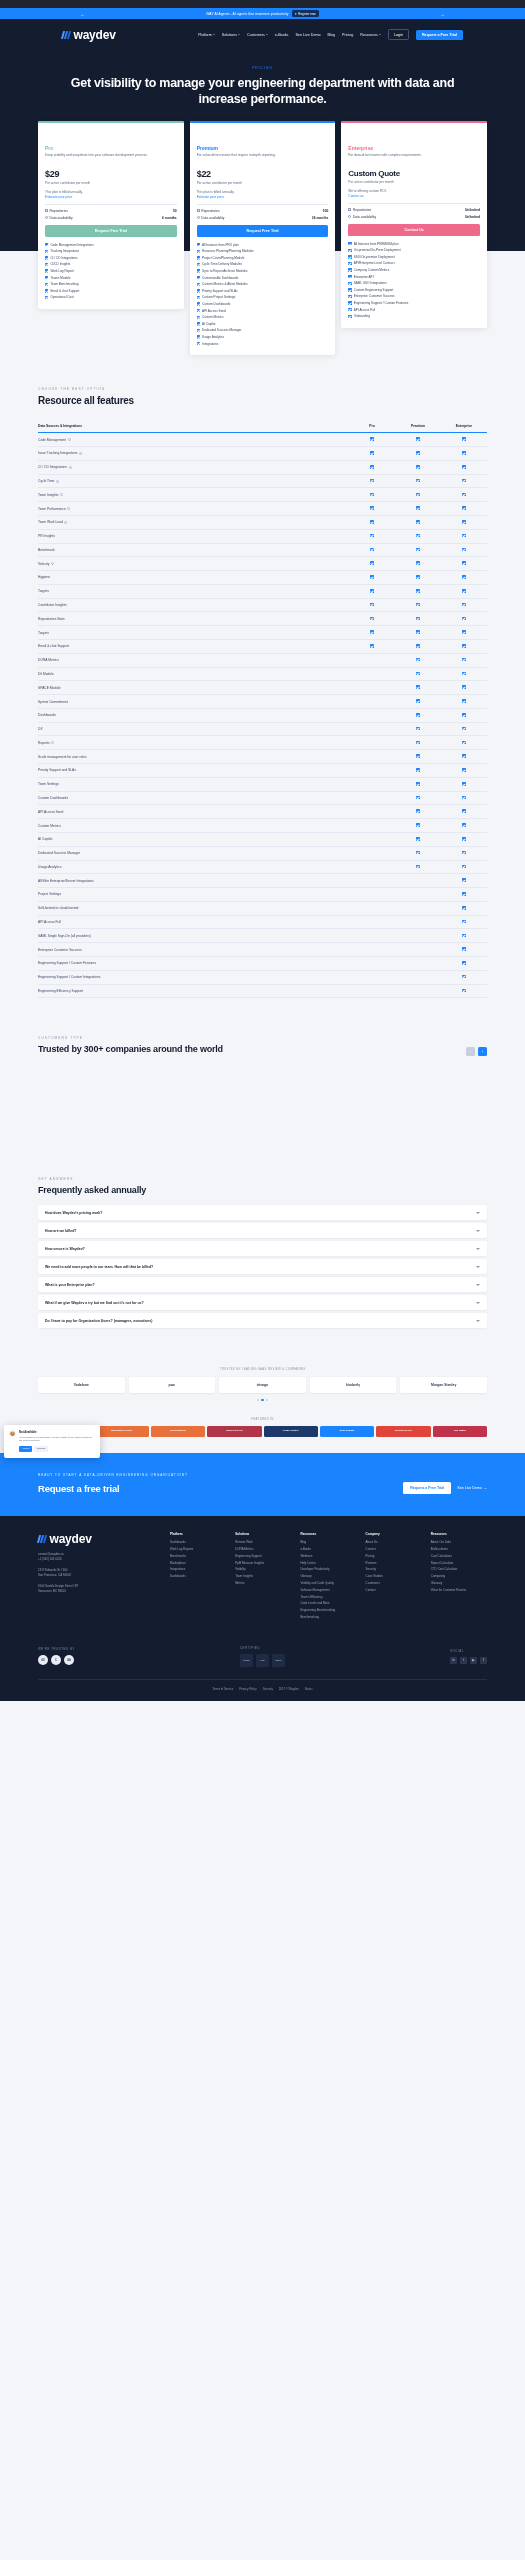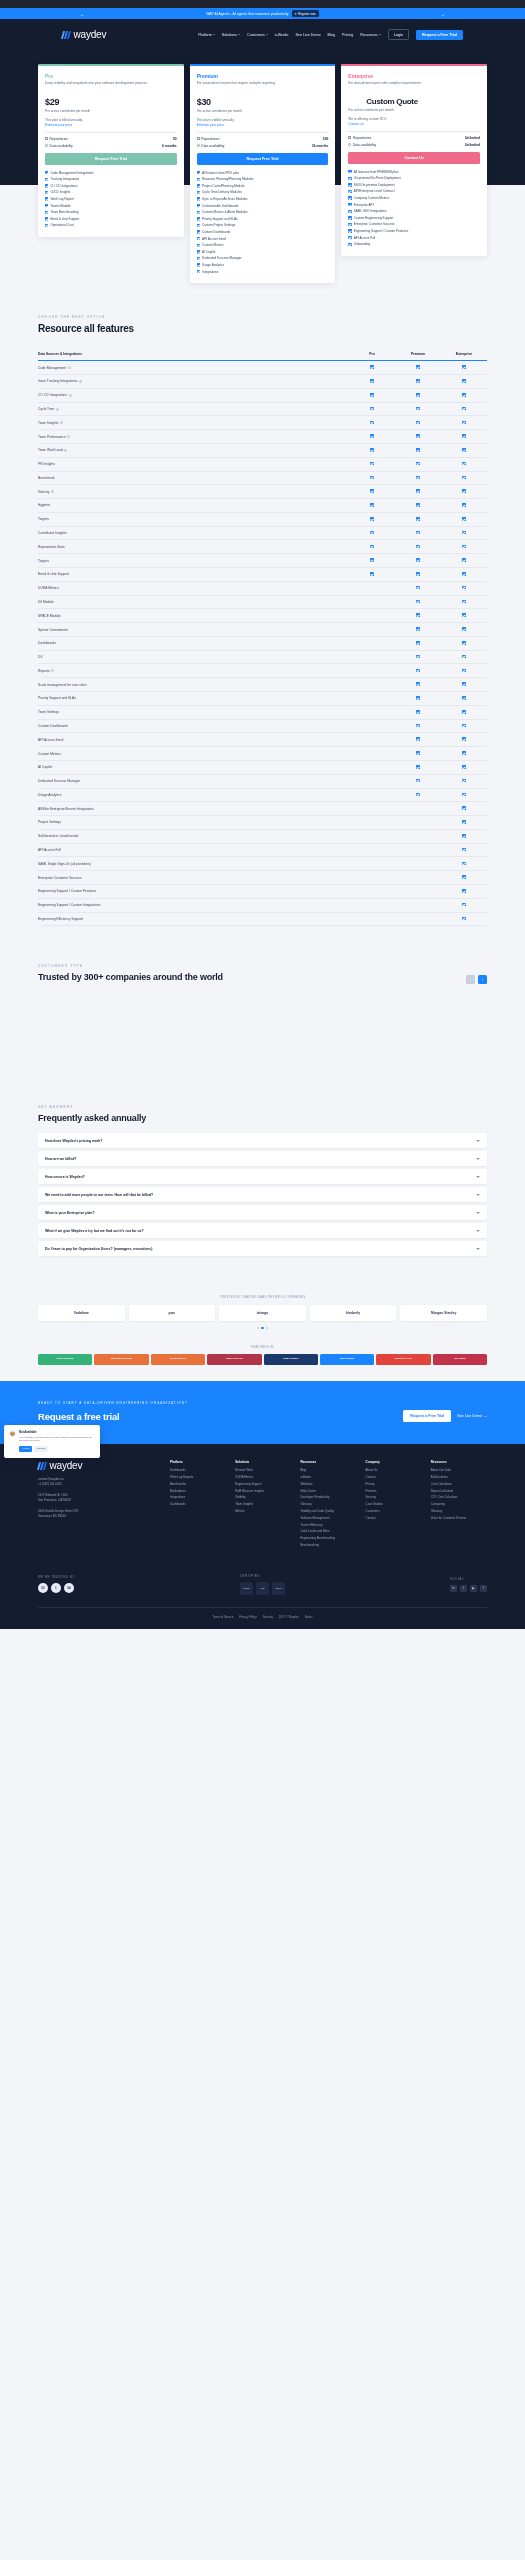--- a/index.html
+++ b/index.html
@@ -34,48 +34,48 @@
   }
   .logo { display: flex; align-items: center; gap: 2.5px; }
   .logo-mark { width: 9px; height: 8px; position: relative; }
   .logo-mark i {
     position: absolute; display: block; width: 2.4px; height: 8px;
     background: #2b7fff; transform: skewX(-15deg); border-radius: .4px;
   }
   .logo-mark i:nth-child(1) { left: 0; background:#4f9dff; }
   .logo-mark i:nth-child(2) { left: 3.1px; }
   .logo-mark i:nth-child(3) { left: 6.2px; background:#1566e0; }
-  .logo-text { color: #fff; font-size: 10px; font-weight: 400; letter-spacing: -.2px; }
+  .logo-text { color: #fff; font-size: 12px; font-weight: 700; letter-spacing: -.2px; }
   .nav-links { display: flex; align-items: center; gap: 7px; }
   .nav-link { color: #e6eaf2; font-size: 3.7px; display: flex; align-items: center; gap: 1px; white-space: nowrap; }
   .caret { width: 0; height: 0; border-left: 1.3px solid transparent; border-right: 1.3px solid transparent; border-top: 1.6px solid #9fb0c9; }
   .nav-login { color: #fff; font-size: 3.7px; border: .6px solid #3e5478; border-radius: 1.5px; padding: 2.6px 5px; }
   .nav-cta { color: #fff; font-size: 3.7px; background: #1a84ff; border-radius: 1.5px; padding: 3px 6px; font-weight: 600; white-space: nowrap; }
 
   
   .hero { background: #141c30; padding: 16px 0 0; text-align: center; }
   .hero-eyebrow { color: #2b7fff; font-size: 3.3px; letter-spacing: 1px; text-transform: uppercase; margin-bottom: 5px; }
   .hero-title { color: #fff; font-size: 12.5px; font-weight: 700; line-height: 1.28; letter-spacing: -.25px; padding: 0 60px; }
 
   
   .cards-wrap { background: linear-gradient(#141c30 0%, #141c30 58%, #f4f5f9 58%, #f4f5f9 100%); padding: 14px 38px 0; }
   .cards { display: flex; gap: 6px; align-items: flex-start; }
   .card { background: #fff; border-radius: 2px; flex: 1; overflow: hidden; box-shadow: 0 1px 6px rgba(13,25,52,.10); }
   .card-top { height: 1.8px; }
   .card-top.pro { background: #7cc4ae; }
   .card-top.premium { background: #1a84ff; }
   .card-top.enterprise { background: #ef6a8a; }
-  .card-body { padding: 7px 7px 7px; }
+  .card-body { padding: 22px 7px 7px; }
   .card-name { font-size: 5px; font-weight: 700; margin-bottom: 2.5px; }
   .card-name.pro { color: #7cc4ae; }
   .card-name.premium { color: #1a84ff; }
   .card-name.enterprise { color: #ef6a8a; }
   .card-desc { font-size: 3.3px; line-height: 1.6; color: #5c6880; min-height: 11px; }
   .card-price { font-size: 9px; font-weight: 700; margin: 5px 0 2px; letter-spacing: -.3px; }
-  .card-price.custom { font-size: 8px; margin-left: 18px; }
+  .card-price.custom { font-size: 8px; }
   .card-unit { font-size: 3.2px; color: #5c6880; }
   .card-billing { font-size: 3.2px; color: #5c6880; margin-top: 5px; }
   .card-link { font-size: 3.2px; color: #1a84ff; display: block; margin-top: 1px; }
   .card-divider { height: .4px; background: #e4e8f0; margin: 5px 0 4px; }
   .meta-row { display: flex; align-items: center; justify-content: space-between; font-size: 3.3px; margin-bottom: 3px; }
   .meta-left { display: flex; align-items: center; gap: 1.6px; color: #2b3650; }
   .meta-ico { width: 3px; height: 3px; border: .5px solid #8b98b0; border-radius: .5px; display: inline-block; flex: none; }
   .meta-ico.circle { border-radius: 50%; }
   .meta-val { font-weight: 700; color: #141c30; }
   .card-btn {
@@ -233,20 +233,24 @@
       <span class="nav-link">Pricing</span>
       <span class="nav-link">
           <span>Resources</span>
           <i class="caret"></i>
         </span>
       <span class="nav-login">Login</span>
       <span class="nav-cta">Request a Free Trial</span>
     </div>
   </div>
 
+  <div class="hero">
+    <div class="hero-eyebrow">PRICING</div>
+    <div class="hero-title">Get visibility to manage your engineering department with data and increase performance.</div>
+  </div>
 
   <div class="cards-wrap">
     <div class="cards">
 
       <div class="card">
         <div class="card-top pro"></div>
         <div class="card-body">
           <div class="card-name pro">Pro</div>
           <div class="card-desc">Deep visibility and snapshots into your software development process.</div>
           <div class="card-price">$29</div>
@@ -308,21 +312,21 @@
               </div>
           </div>
         </div>
       </div>
 
       <div class="card">
         <div class="card-top premium"></div>
         <div class="card-body">
           <div class="card-name premium">Premium</div>
           <div class="card-desc">For value-driven teams that require in-depth reporting.</div>
-          <div class="card-price">$30</div>
+          <div class="card-price">$22</div>
           <div class="card-unit">Per active contributor per month</div>
           <div class="card-billing">This plan is billed annually.</div>
           <a class="card-link">Estimate your price</a>
           <div class="card-divider"></div>
           <div class="meta-row">
             <span class="meta-left">
                 <i class="meta-ico"></i>
                 <span>Repositories</span>
               </span>
             <span class="meta-val">500</span>

